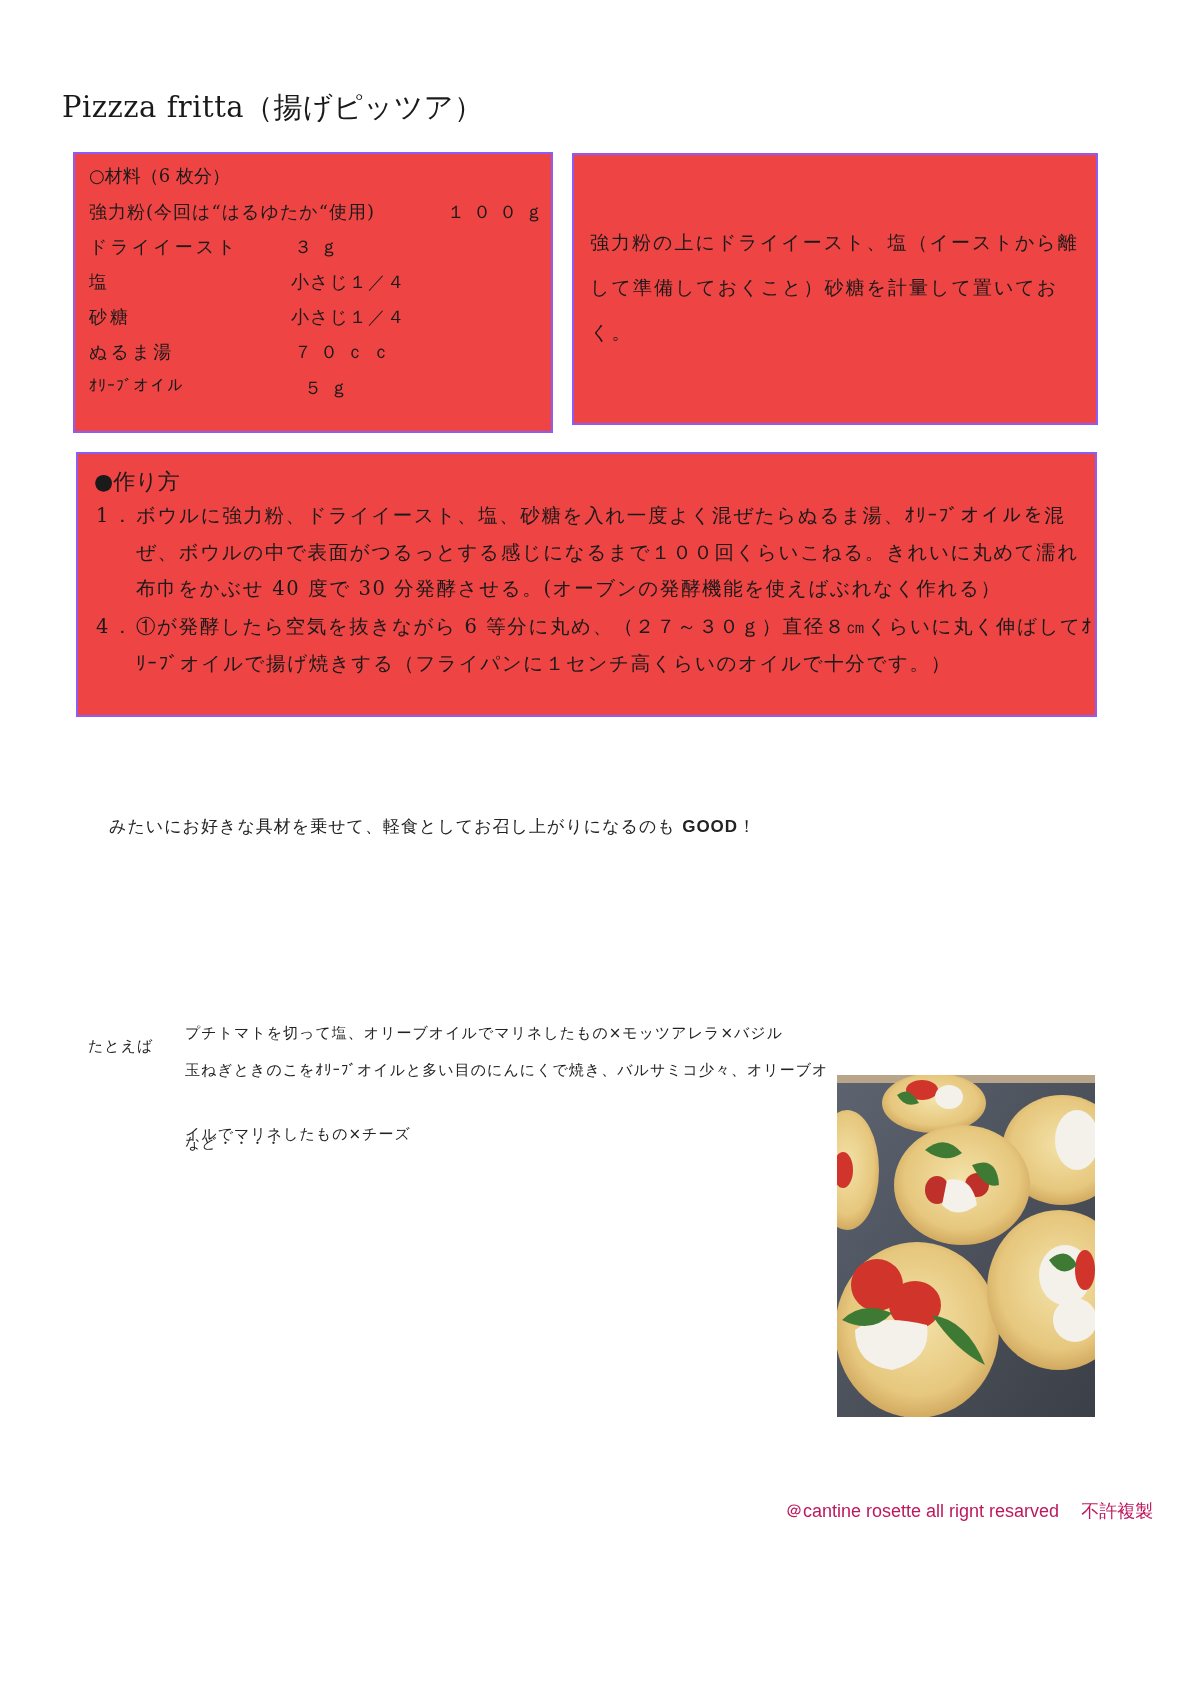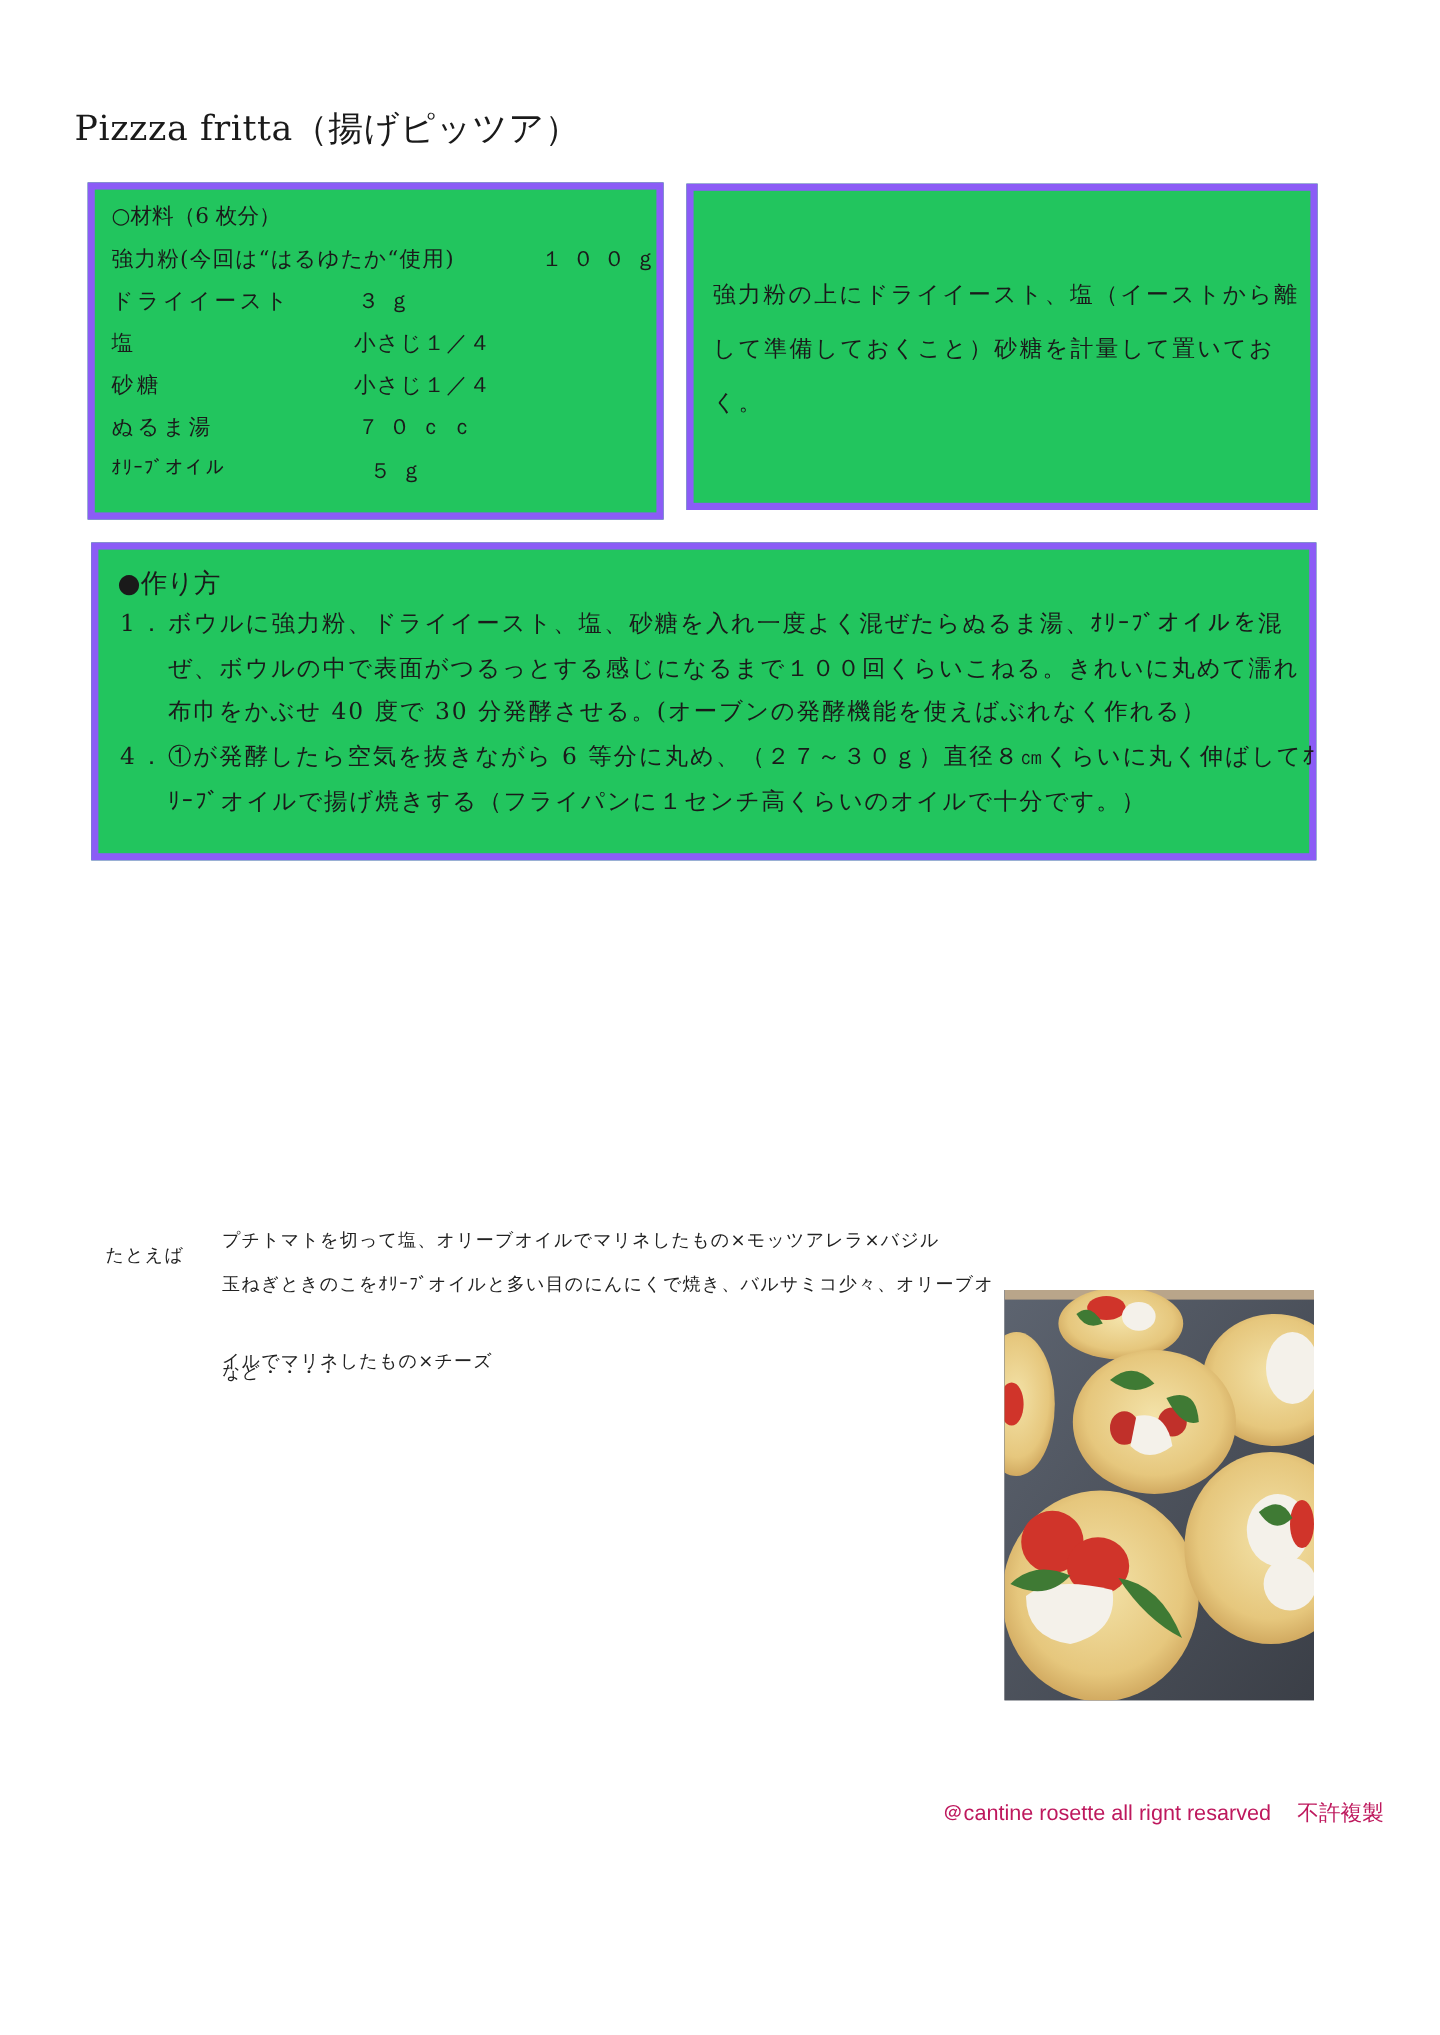--- a/index.html
+++ b/index.html
@@ -2,21 +2,21 @@
 <html><head>
 <meta charset="utf-8">
 <style>
   html, body { margin: 0; padding: 0; background: #ffffff; }
   body { width: 1200px; height: 1696px; position: relative; overflow: hidden;
          font-family: "DejaVu Serif", "Liberation Serif", serif; color: #1a1a1a; }
   .abs { position: absolute; }
 
   .title { left: 62px; top: 88px; font-size: 29px; letter-spacing: 0.5px; white-space: nowrap; }
 
-  .box { position: absolute; border: 6px solid #8b5cf6; box-sizing: border-box; background: #22c55e; }
+  .box { position: absolute; border: 2px solid #8b5cf6; box-sizing: border-box; background: #ef4444; }
 
   #ingredients-box { left: 73px; top: 152px; width: 480px; height: 281px; }
   .ing-header { position: absolute; left: 14px; top: 10px; font-size: 18px; white-space: nowrap; }
   .ing-row { position: absolute; left: 14px; font-size: 18px; white-space: nowrap; height: 28px; }
   .ing-row .name { position: absolute; left: 0; top: 0; letter-spacing: 3px; }
   .ing-row .amt { position: absolute; top: 0; letter-spacing: 8px; }
 
   #prep-box { left: 572px; top: 153px; width: 526px; height: 272px; }
   .prep-text { position: absolute; left: 16px; top: 65px; width: 490px; font-size: 19px;
                line-height: 45px; letter-spacing: 2px; }
@@ -88,20 +88,21 @@
     <span class="num">1．</span>
     <span class="txt">ボウルに強力粉、ドライイースト、塩、砂糖を入れ一度よく混ぜたらぬるま湯、ｵﾘｰﾌﾞオイルを混ぜ、ボウルの中で表面がつるっとする感じになるまで１００回くらいこねる。きれいに丸めて濡れ布巾をかぶせ 40 度で 30 分発酵させる。(オーブンの発酵機能を使えばぶれなく作れる）</span>
   </div>
   <div class="step" style="top:155px;">
     <span class="num">4．</span>
     <span class="txt">①が発酵したら空気を抜きながら 6 等分に丸め、（２７～３０ｇ）直径８㎝くらいに丸く伸ばしてｵﾘｰﾌﾞオイルで揚げ焼きする（フライパンに１センチ高くらいのオイルで十分です。）</span>
   </div>
 </div>
 
 <div class="abs note">
+  <span class="line2"><span>みたいにお好きな具材を乗せて、軽食としてお召し上がりになるのも </span><b>GOOD</b><span>！</span></span>
 </div>
 
 <div class="abs examples">
   <span class="label">たとえば</span>
   <span class="item" style="top:0px;">プチトマトを切って塩、オリーブオイルでマリネしたもの×モッツアレラ×バジル</span>
   <span class="item" style="top:37px;">玉ねぎときのこをｵﾘｰﾌﾞオイルと多い目のにんにくで焼き、バルサミコ少々、オリーブオ</span>
   <span class="item" style="top:71px;margin-top:30px;">イルでマリネしたもの×チーズ</span>
   <span class="item" style="top:110px;">など・・・・</span>
 </div>
 

